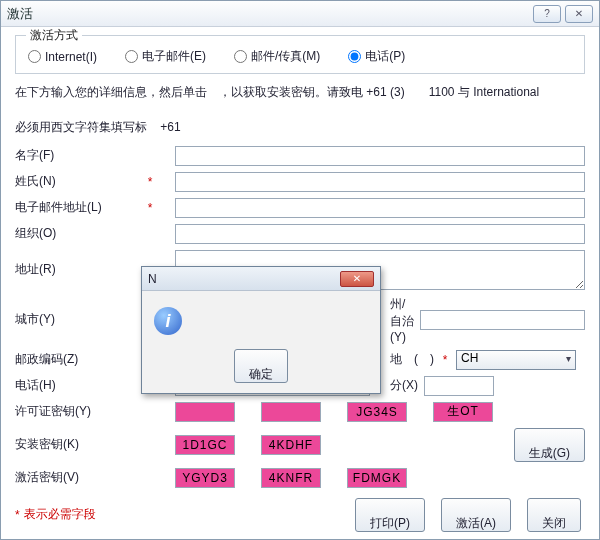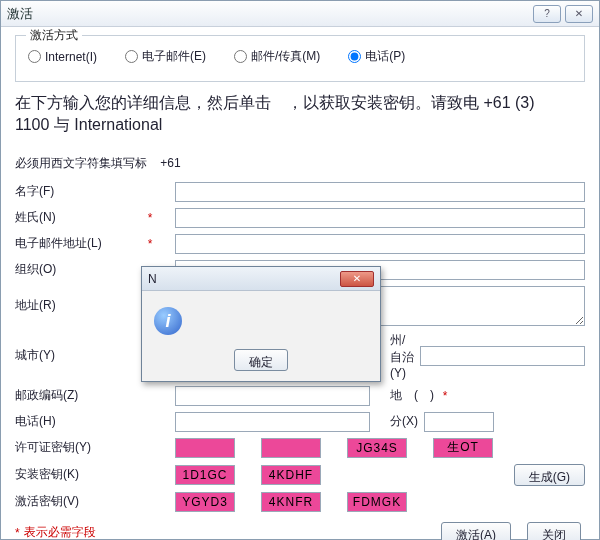--- a/index.html
+++ b/index.html
@@ -3,38 +3,38 @@
 <meta charset="utf-8">
 <style>
 * { box-sizing: border-box; margin: 0; padding: 0; font-family: "Microsoft YaHei", Tahoma, Arial, sans-serif; font-size: 12px; }
 body { background: #fff; }
 .win { width: 600px; height: 540px; border: 1px solid #8a9db0; background: #fff; position: relative; }
 .titlebar { height: 26px; background: linear-gradient(#fdfefe,#e9eef5); border-bottom: 1px solid #c8d0db; display:flex; align-items:center; padding: 0 6px; }
 .titlebar .title { color:#233; font-size: 13px; flex:1; }
 .titlebtns { display:flex; gap:4px; }
 .tbtn { width:28px; height:18px; border:1px solid #8aa0bb; border-radius:3px; background:linear-gradient(#fdfefe,#dfe8f3); display:flex; align-items:center; justify-content:center; color:#556; font-size:10px; cursor:pointer; }
 .content { padding: 8px 14px 10px 14px; }
-.fieldset { border:1px solid #c6cfd9; padding:10px 12px 16px 12px; position:relative; }
+.fieldset { border:1px solid #c6cfd9; padding:10px 12px 8px 12px; position:relative; }
 .legend { position:absolute; top:-9px; left:10px; background:#fff; padding:0 4px; font-size:12px; color:#222; }
 .radios { display:flex; gap:28px; margin-top:2px; }
 .radio { display:flex; align-items:center; gap:4px; color:#223; }
 .radio input { margin:0; }
-.instr { margin-top:10px; font-size:16px; color:#223; line-height:1.4; }
+.instr { margin-top:10px; font-size:12px; color:#223; line-height:1.4; }
 .note { margin-top:18px; font-size:12px; color:#223; }
 .form { margin-top:10px; }
 .row { display:flex; align-items:center; margin-bottom:6px; gap:20px; }
 .lbl { width:110px; color:#223; }
 .req { color:#c00; width:10px; text-align:center; }
 .txt { flex:1; height:20px; border:1px solid #9aa8b8; background:#fff; padding:0 4px; }
 .addr { height:40px; }
 .row2 .half { flex:1; display:flex; align-items:center; gap:6px; }
 .row2 .lbl2 { color:#223; }
 .sel { height:20px; border:1px solid #7a8ca0; background:linear-gradient(#fdfdfd,#e7ecf2); padding:0 16px 0 4px; min-width:120px; position:relative; }
 .sel::after { content:"▾"; position:absolute; right:4px; top:2px; color:#445; font-size:10px; }
-.btn { height:22px; padding:4px 14px; border:1px solid #7a8ca0; background:linear-gradient(#fdfdfd,#e5ebf2); border-radius:3px; cursor:pointer; color:#223; }
+.btn { height:22px; padding:16px 14px; border:1px solid #7a8ca0; background:linear-gradient(#fdfdfd,#e5ebf2); border-radius:3px; cursor:pointer; color:#223; }
 .keyrow .seg { width:60px; height:20px; border:1px solid #9aa8b8; background:#ec4899; text-align:center; margin-right:6px; display:inline-flex; align-items:center; justify-content:center; letter-spacing:1px; }
 .footer { display:flex; justify-content:flex-end; gap:16px; margin-top:10px; padding-right:4px; }
 .footer .left { margin-right:auto; color:#c00; display:flex; align-items:center; gap:4px; }
 .dialog { position:absolute; left:140px; top:265px; width:240px; border:1px solid #6f8399; background:#f2f2f2; box-shadow:2px 3px 6px rgba(0,0,0,0.35); z-index:10; }
 .dlg-title { height:24px; background:linear-gradient(#eef3f8,#d7e1ed); display:flex; align-items:center; padding:0 6px; border-bottom:1px solid #b7c2d0; }
 .dlg-title .t { flex:1; color:#223; }
 .dlg-close { width:34px; height:16px; border:1px solid #a03030; border-radius:2px; background:linear-gradient(#e98,#c54); color:#fff; display:flex; align-items:center; justify-content:center; font-size:10px; cursor:pointer; }
 .dlg-body { padding:16px 12px 8px 12px; display:flex; gap:10px; align-items:flex-start; }
 .info-icon { width:28px; height:28px; border-radius:50%; background:radial-gradient(circle at 35% 30%, #9cf, #36c); color:#fff; display:flex; align-items:center; justify-content:center; font-size:18px; font-weight:bold; font-style:italic; }
 .dlg-msg { color:#223; padding-top:4px; }
@@ -124,20 +124,21 @@
 
       <div class="row row2">
         <span class="lbl">邮政编码(Z)</span>
           <span class="req"></span>
         <div class="half">
             <input class="txt" style="">
           </div>
         <div class="half">
             <span class="lbl2">地　(　)</span>
             <span class="req">*</span>
+            <div class="sel">CH</div>
           </div>
       </div>
 
       <div class="row row2">
         <span class="lbl">电话(H)</span>
           <span class="req"></span>
         <div class="half">
             <input class="txt" style="">
           </div>
         <div class="half">
@@ -171,20 +172,21 @@
         <span class="seg">4KNFR</span>
         <span class="seg">FDMGK</span>
       </div>
     </div>
 
     <div class="footer">
       <div class="left">
           <span>*</span>
           <span>表示必需字段</span>
         </div>
+      <button class="btn">打印(P)</button>
       <button class="btn">激活(A)</button>
       <button class="btn">关闭</button>
     </div>
   </div>
 
   <div class="dialog">
     <div class="dlg-title">
       <span class="t">N</span>
       <div class="dlg-close">✕</div>
     </div>

